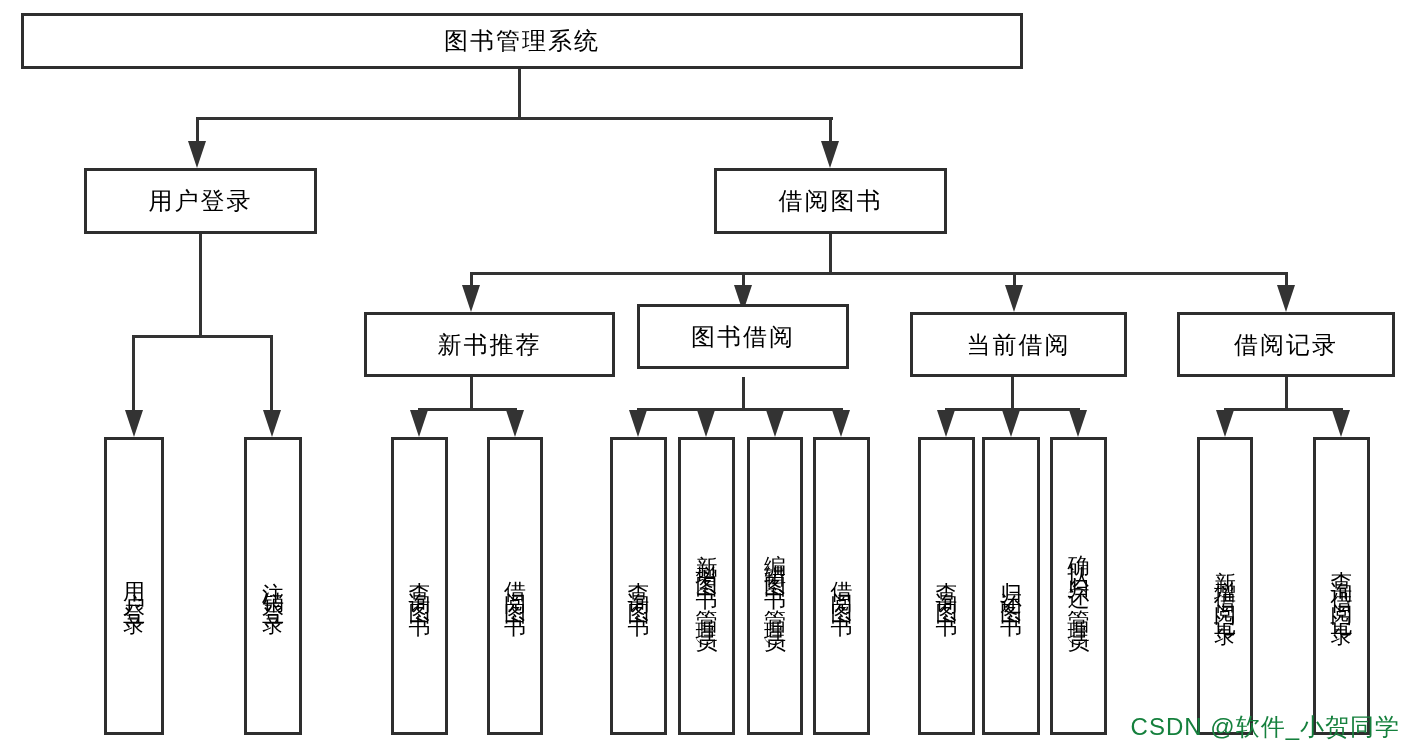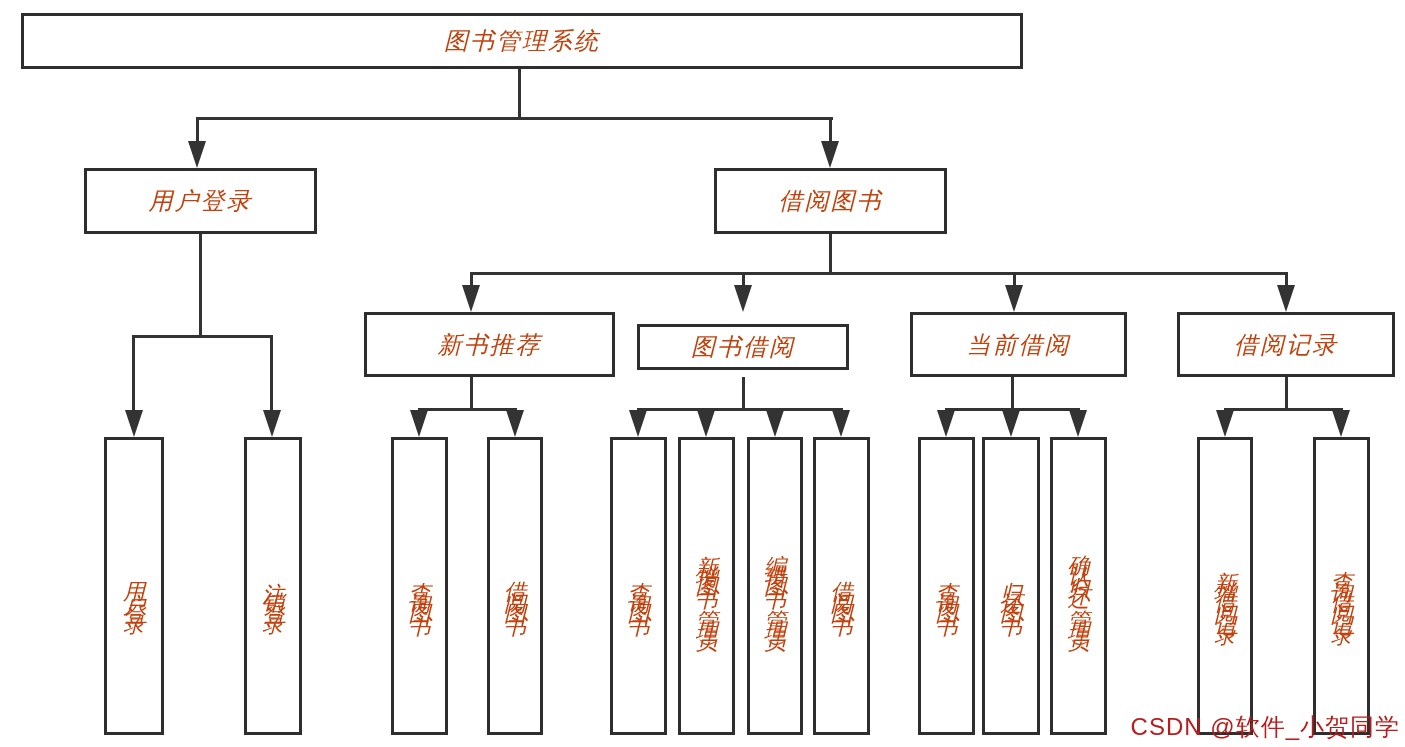--- a/index.html
+++ b/index.html
@@ -3,36 +3,36 @@
 <meta charset="utf-8">
 <style>
   html,body{margin:0;padding:0;background:#ffffff;}
   .canvas{
     position:relative;width:1405px;height:747px;background:#ffffff;overflow:hidden;
     font-family:"Liberation Sans","DejaVu Sans",sans-serif;color:#262626;
   }
   .box{
     position:absolute;background:#ffffff;border:3px solid #2e2e2e;box-sizing:border-box;
     display:flex;align-items:center;justify-content:center;
-    font-size:24px;letter-spacing:2px;color:#c2410c;white-space:nowrap;font-style:italic;
+    font-size:24px;letter-spacing:2px;color:#000000;white-space:nowrap;
   }
   .leaf{top:437px;height:298px;}
   .vtext{
     writing-mode:vertical-rl;
     font-size:22px;letter-spacing:11px;line-height:1;white-space:nowrap;
   }
   .ln{position:absolute;background:#333333;}
   .ah{
     position:absolute;width:0;height:0;
     border-left:9px solid transparent;border-right:9px solid transparent;
     border-top:27px solid #333333;
   }
   .watermark{
     position:absolute;right:5px;bottom:4px;
-    font-size:24px;letter-spacing:1px;color:#b91c1c;white-space:nowrap;
+    font-size:24px;letter-spacing:1px;color:#15803d;white-space:nowrap;
   }
 </style>
 </head>
 <body>
 
 <div class="canvas">
 
   <div class="box" style="left:21px;top:13px;width:1002px;height:56px">
     <span>图书管理系统</span>
   </div>
@@ -65,21 +65,21 @@
   <div class="ln" style="left:742px;top:272px;width:3px;height:15px"></div>
   <div class="ah" style="left:734px;top:285px"></div>
   <div class="ln" style="left:1013px;top:272px;width:3px;height:15px"></div>
   <div class="ah" style="left:1005px;top:285px"></div>
   <div class="ln" style="left:1285px;top:272px;width:3px;height:15px"></div>
   <div class="ah" style="left:1277px;top:285px"></div>
 
   <div class="box" style="left:364px;top:312px;width:251px;height:65px">
     <span>新书推荐</span>
   </div>
-  <div class="box" style="left:637px;top:324px;width:212px;height:46px">
+  <div class="box" style="left:637px;top:304px;width:212px;height:65px">
     <span>图书借阅</span>
   </div>
   <div class="box" style="left:1177px;top:312px;width:218px;height:65px">
     <span>借阅记录</span>
   </div>
   <div class="box" style="left:910px;top:312px;width:217px;height:65px">
     <span>当前借阅</span>
   </div>
 
   <div class="ln" style="left:470px;top:377px;width:3px;height:31px"></div>

